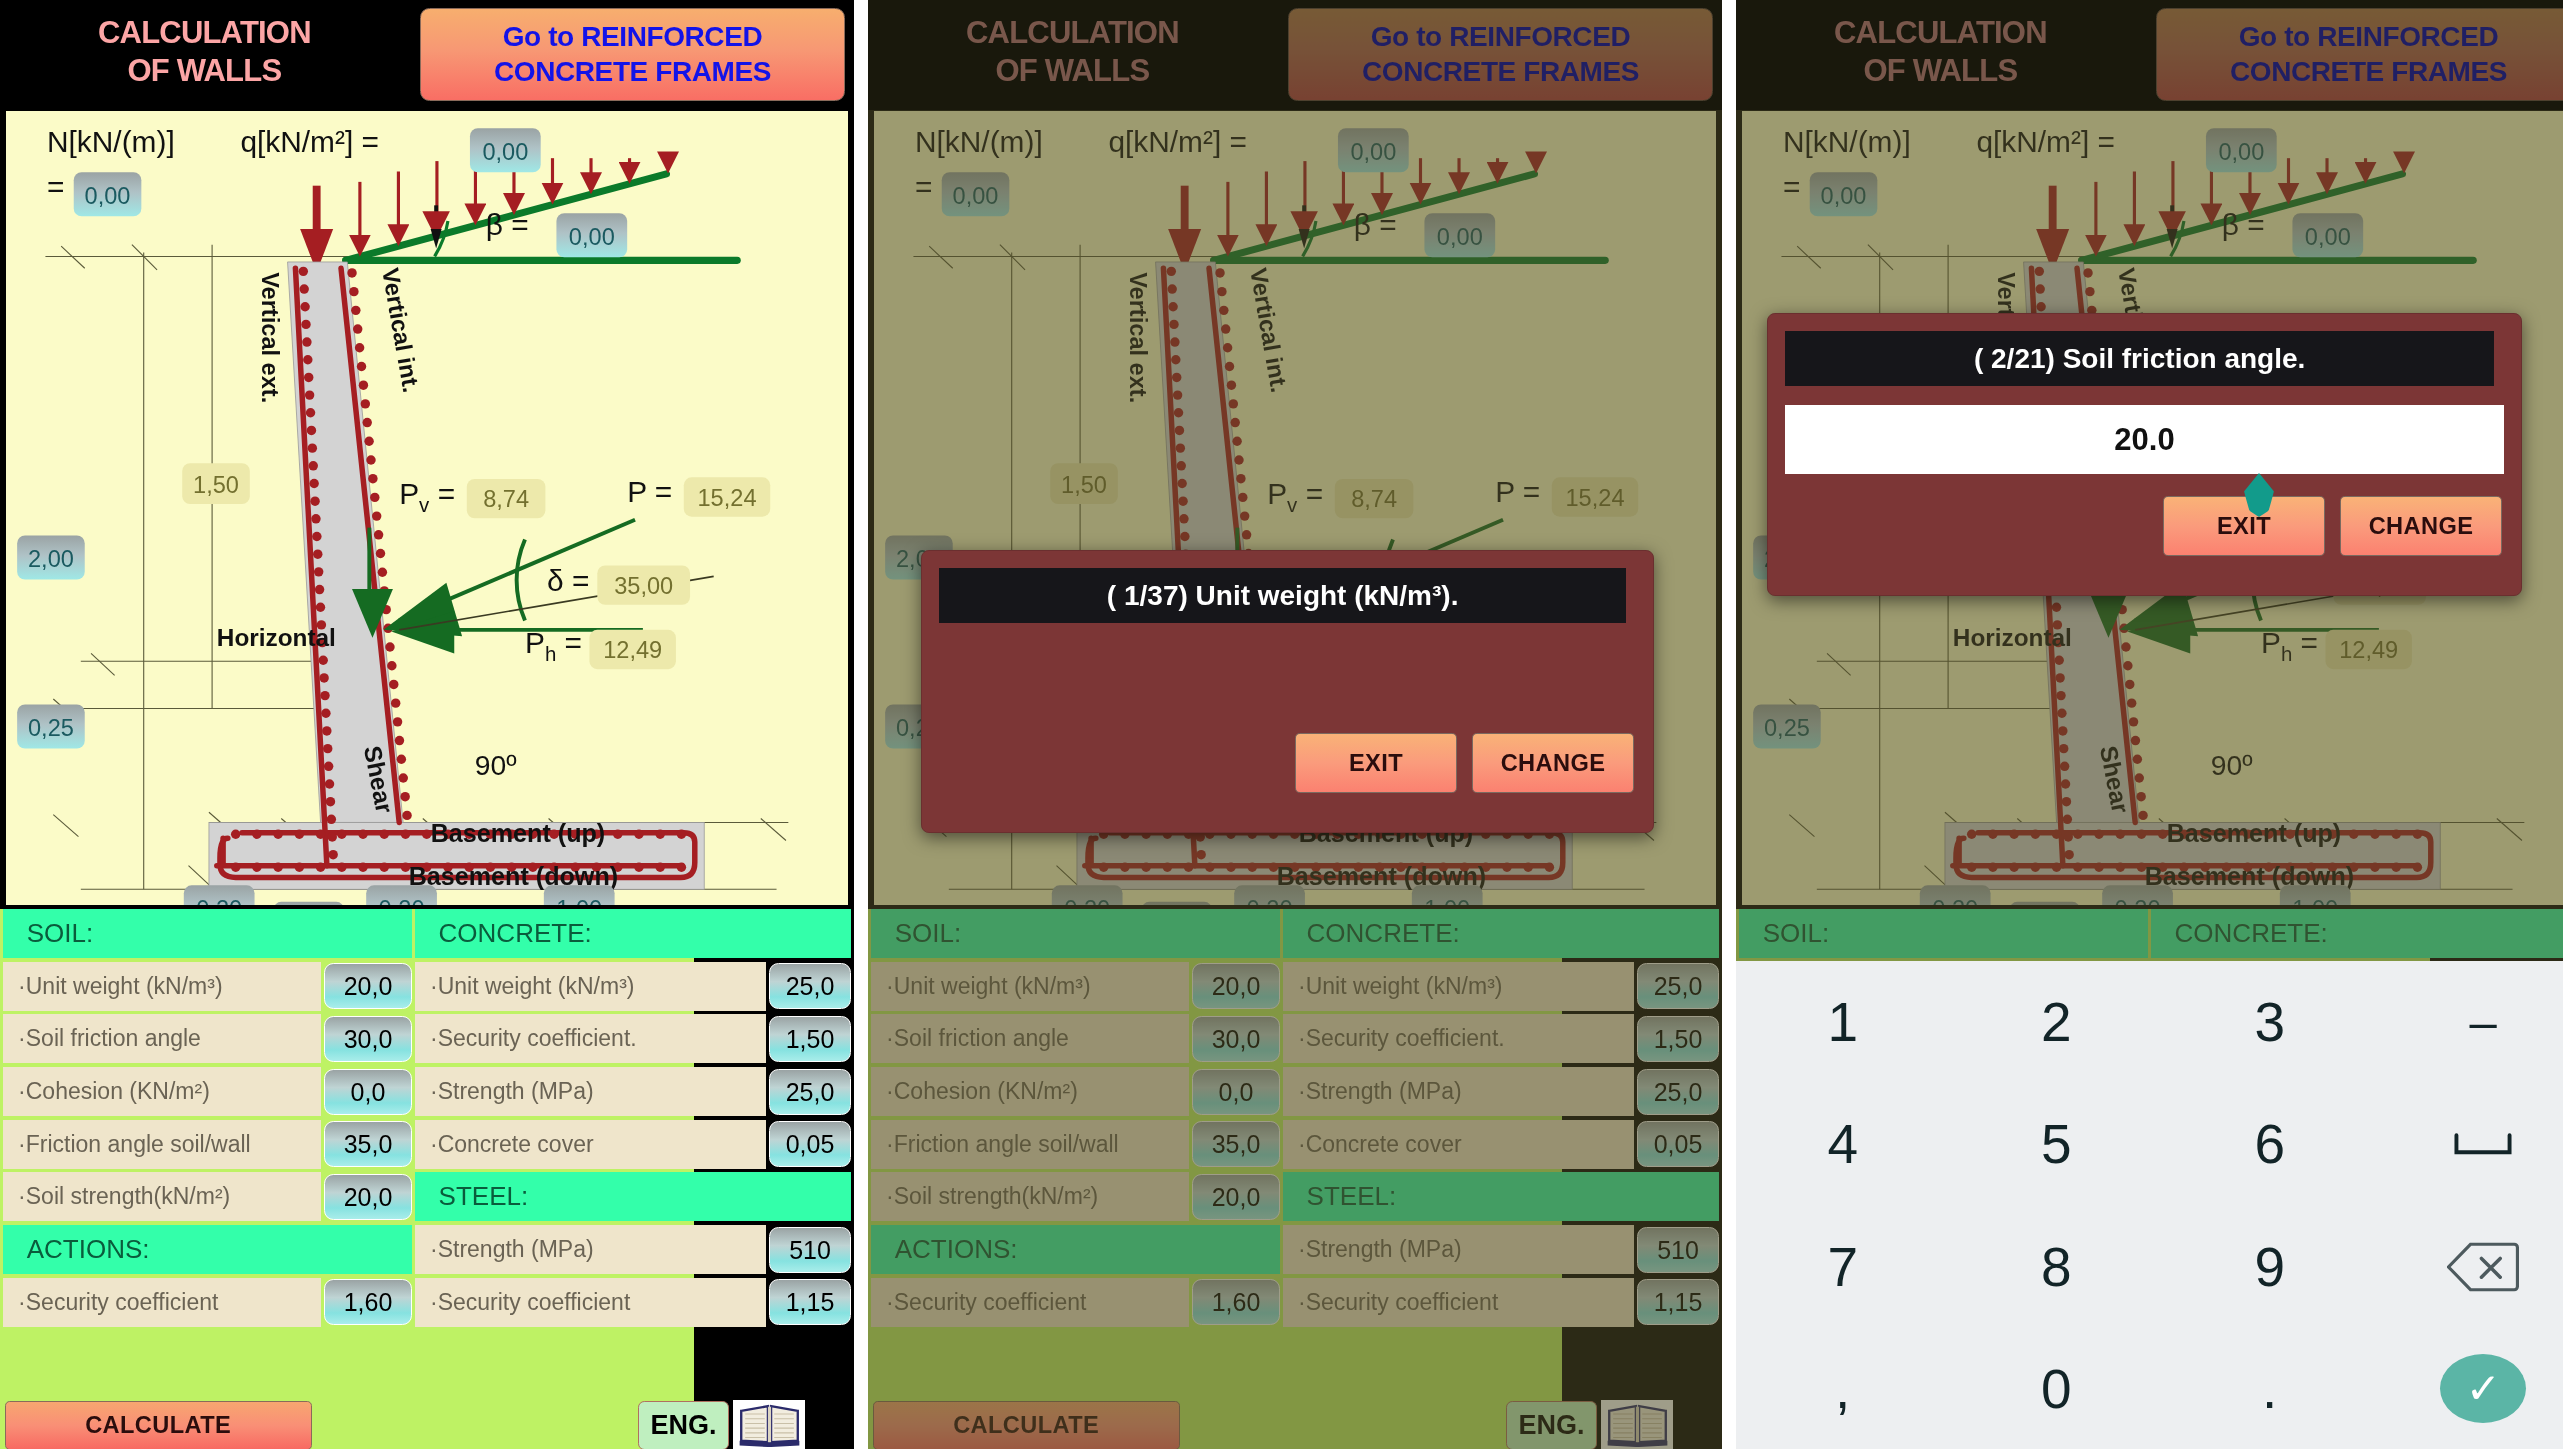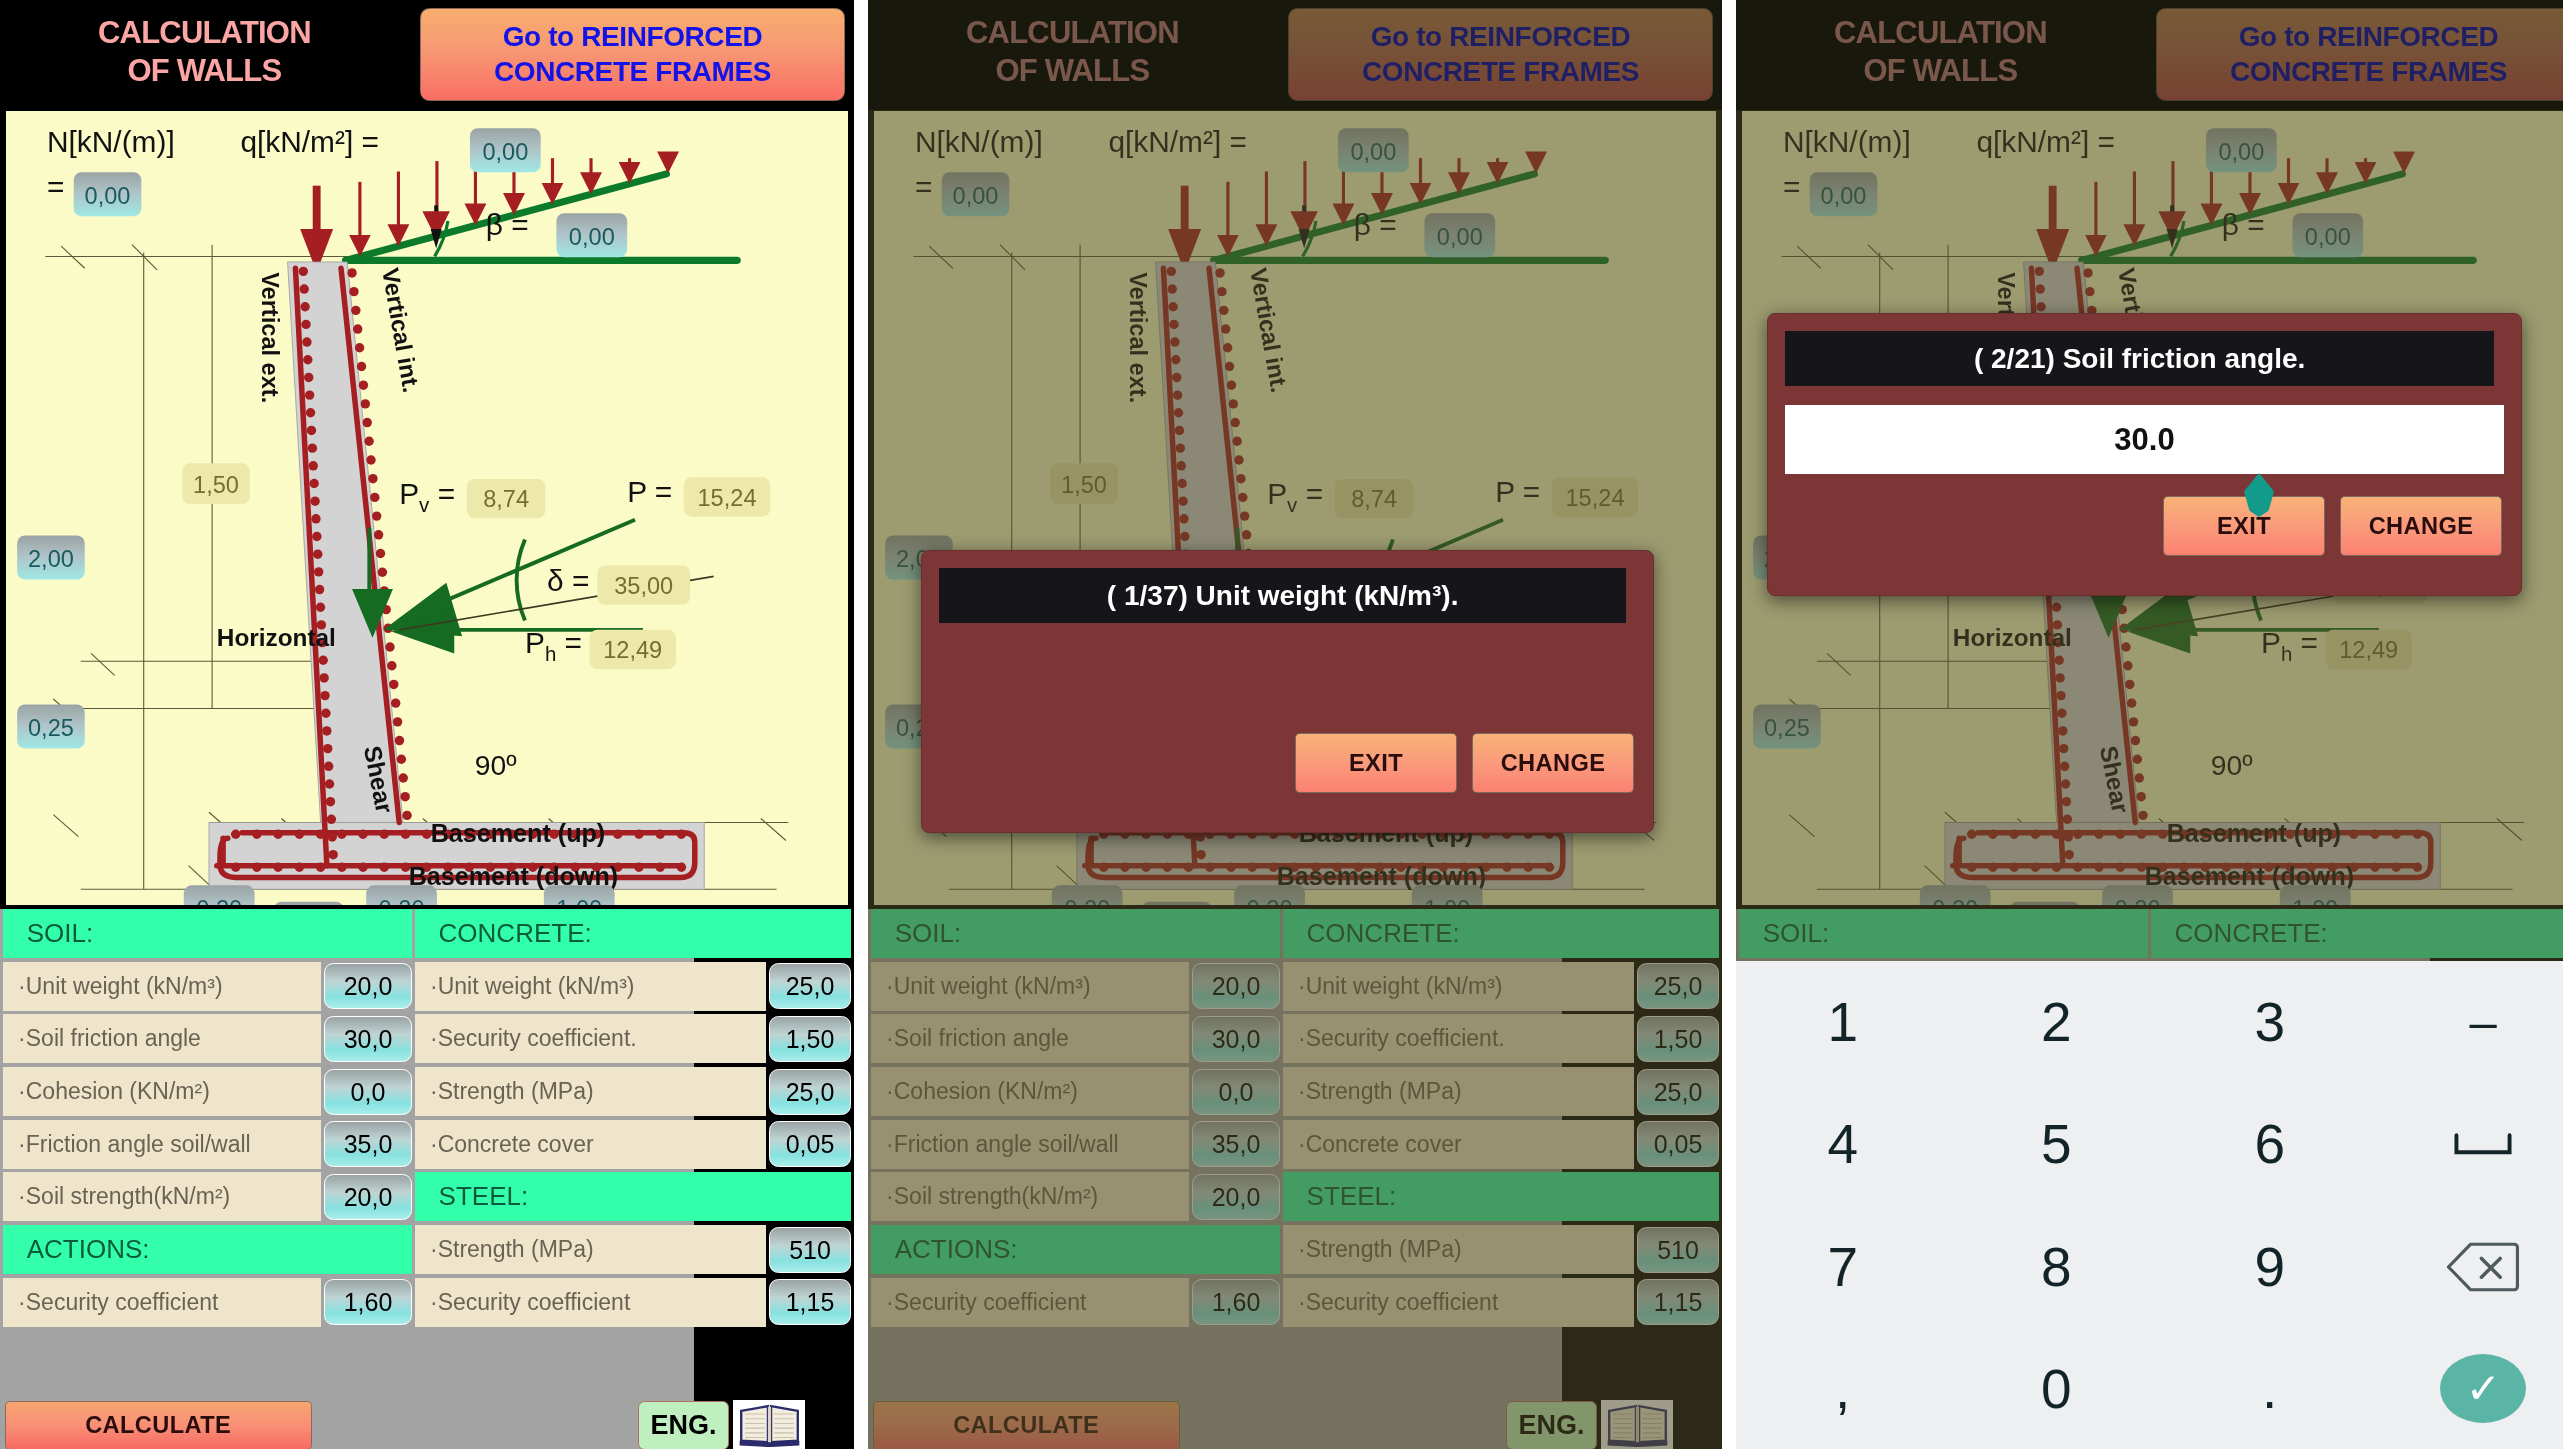--- a/index.html
+++ b/index.html
@@ -39,21 +39,21 @@
 
   
   .canvas-wrap {
     position:absolute; left:4.7px; top:110px; width:844px; height:796px;
     background:#FBFBC8; border: 0.8px solid #000;
     overflow:hidden;
   }
   .canvas-wrap svg { display:block; }
 
   
-  .tables { position:absolute; left:0; top:909px; width:694px; height:541px; background:#a3a3a3; }
+  .tables { position:absolute; left:0; top:909px; width:694px; height:541px; background:#bef264; }
   .trow { position:absolute; height:49px; }
   .tsec {
     background:#33FFAA; color:#0a5c3c; font-size:26px; font-weight:normal;
     display:flex; align-items:center; padding-left:23.6px;
     font-family:"Liberation Sans", sans-serif;
   }
   .tlabel {
     background:#EFE5CB; color:#6a6354; font-size:23px;
     display:flex; align-items:center; padding-left:15px;
     white-space:nowrap; overflow:hidden;
@@ -1029,21 +1029,21 @@
               <path d="M46 14 h25 M46 20 h25 M46 26 h25 M46 32 h25 M46 38 h25 M46 44 h25"></path>
             </g>
             <path d="M2 48 L38 50 L42 50 L78 48 L78 54 L42 56 L38 56 L2 54 Z" fill="#2B2B6B"></path>
           </svg>
         </div>
       </div>
       <div class="dim" style="top:110px;"></div>
       <div class="dim-hdr"></div>
       <div class="modal" style="left:31px;top:313px;width:755px;height:283px;">
         <div class="modal-title">( 2/21) Soil friction angle.</div>
-        <div class="modal-input">30.0</div>
+        <div class="modal-input">20.0</div>
         <div class="m-btn" style="left:395px;">EXIT</div>
         <div class="m-btn" style="left:572px;">CHANGE</div>
         <div class="caret" style="left:476px;top:159px;"></div>
       </div>
       <div class="kb">
         <div class="key">1</div>
         <div class="key">2</div>
         <div class="key">3</div>
         <div class="key sym">–</div>
         <div class="key">4</div>

